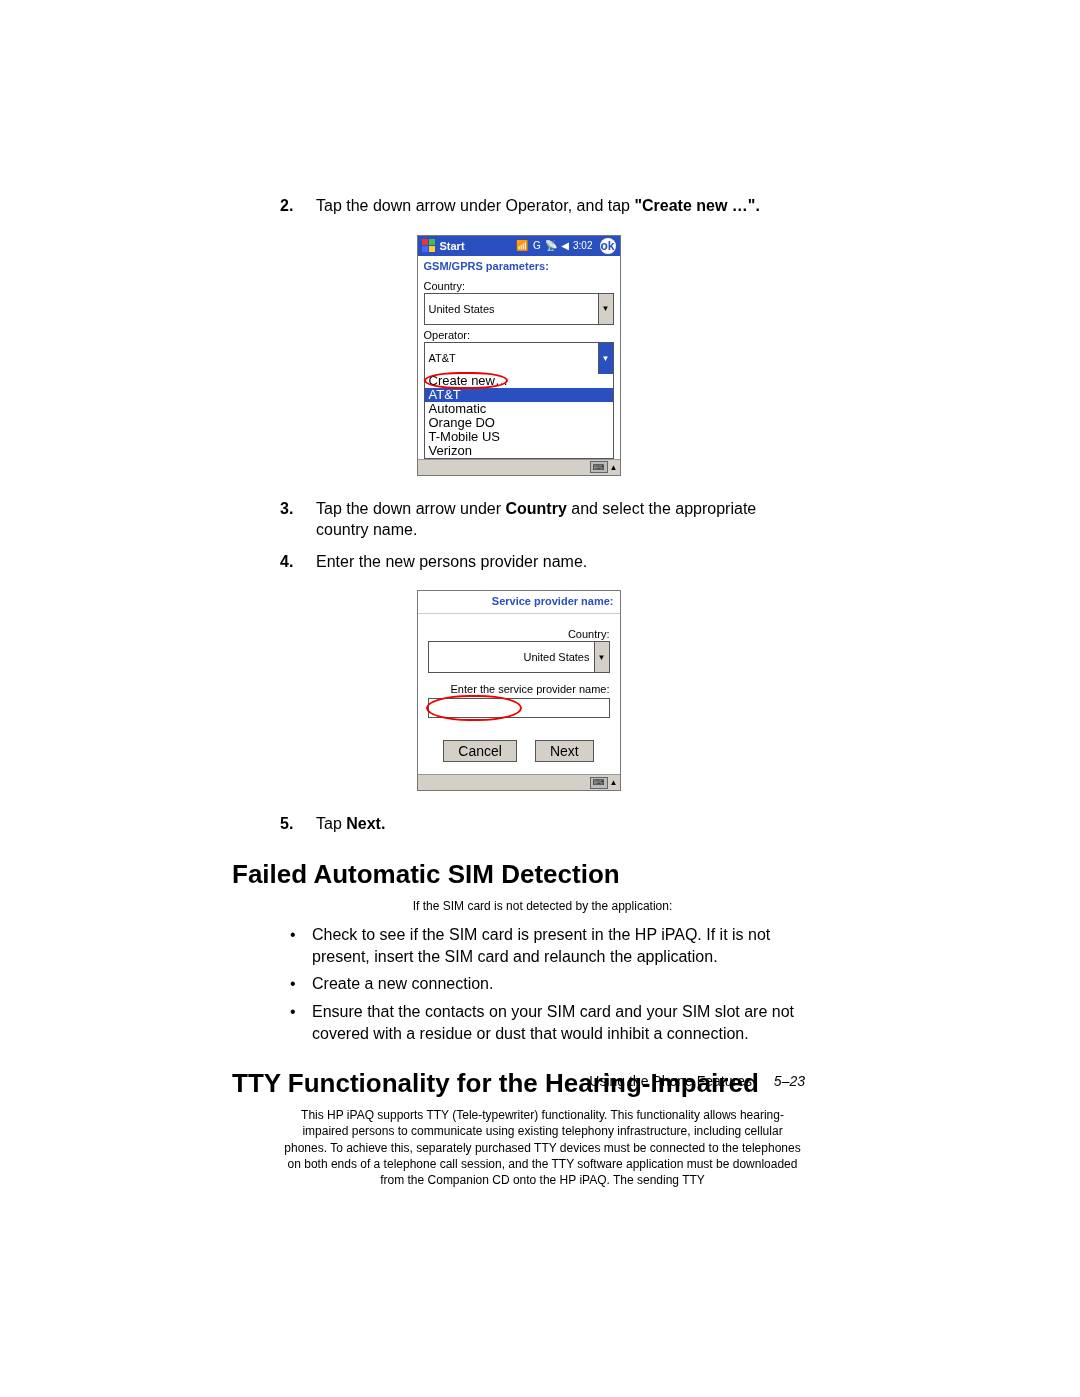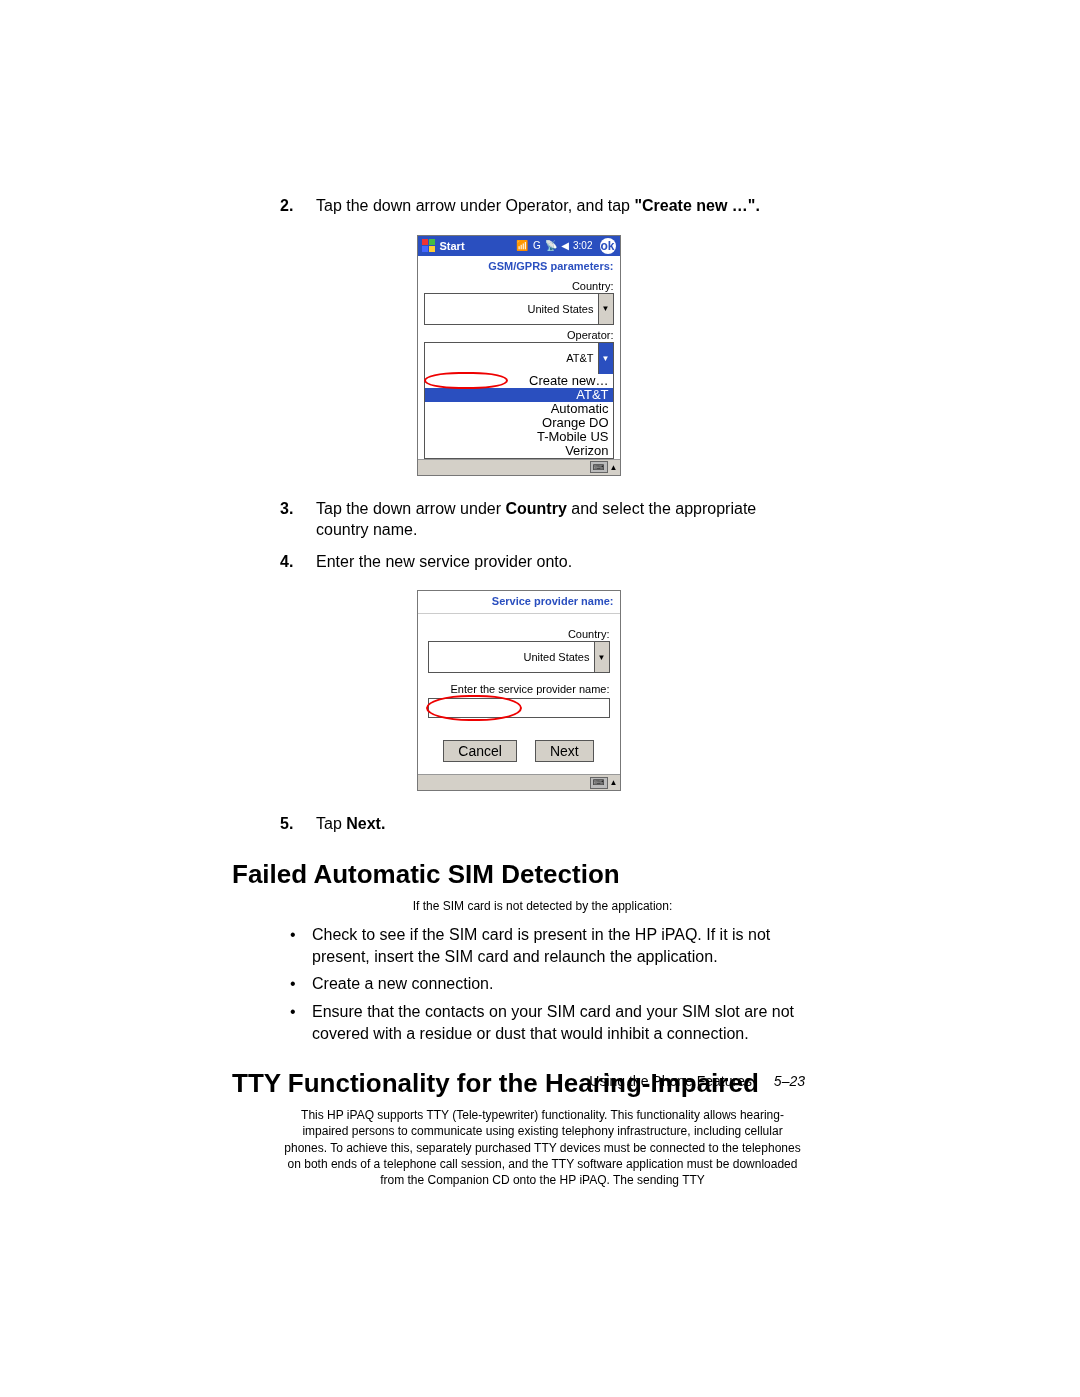--- a/index.html
+++ b/index.html
@@ -28,21 +28,21 @@
   }
   .step-body { flex: 1; }
   .bold { font-weight: bold; }
 
   
   .shot-wrap { text-align: center; margin: 18px 0 22px 0; }
   .shot1 {
     display: inline-block;
     width: 204px;
     border: 1px solid #777;
-    text-align: right;
+    text-align: left;
     font-family: Tahoma, Arial, sans-serif;
     font-size: 11px;
     background: #fff;
   }
   .titlebar {
     background: #2a4fbf;
     color: #fff;
     display: flex;
     align-items: center;
     padding: 2px 4px;
@@ -212,21 +212,21 @@
 
   <div class="step">
     <div class="step-num">3.</div>
     <div class="step-body">
       <span>Tap the down arrow under </span><span class="bold">Country</span><span> and select the appropriate country name.</span>
     </div>
   </div>
 
   <div class="step">
     <div class="step-num">4.</div>
-    <div class="step-body">Enter the new service provider onto.</div>
+    <div class="step-body">Enter the new persons provider name.</div>
   </div>
 
   <div class="shot-wrap">
     <div class="shot2">
       <div class="sect-title">Service provider name:</div>
       <div class="panel">
         <div class="lbl">Country:</div>
         <div class="combo">
           <div class="val">United States</div>
           <div class="arrow">▼</div>

